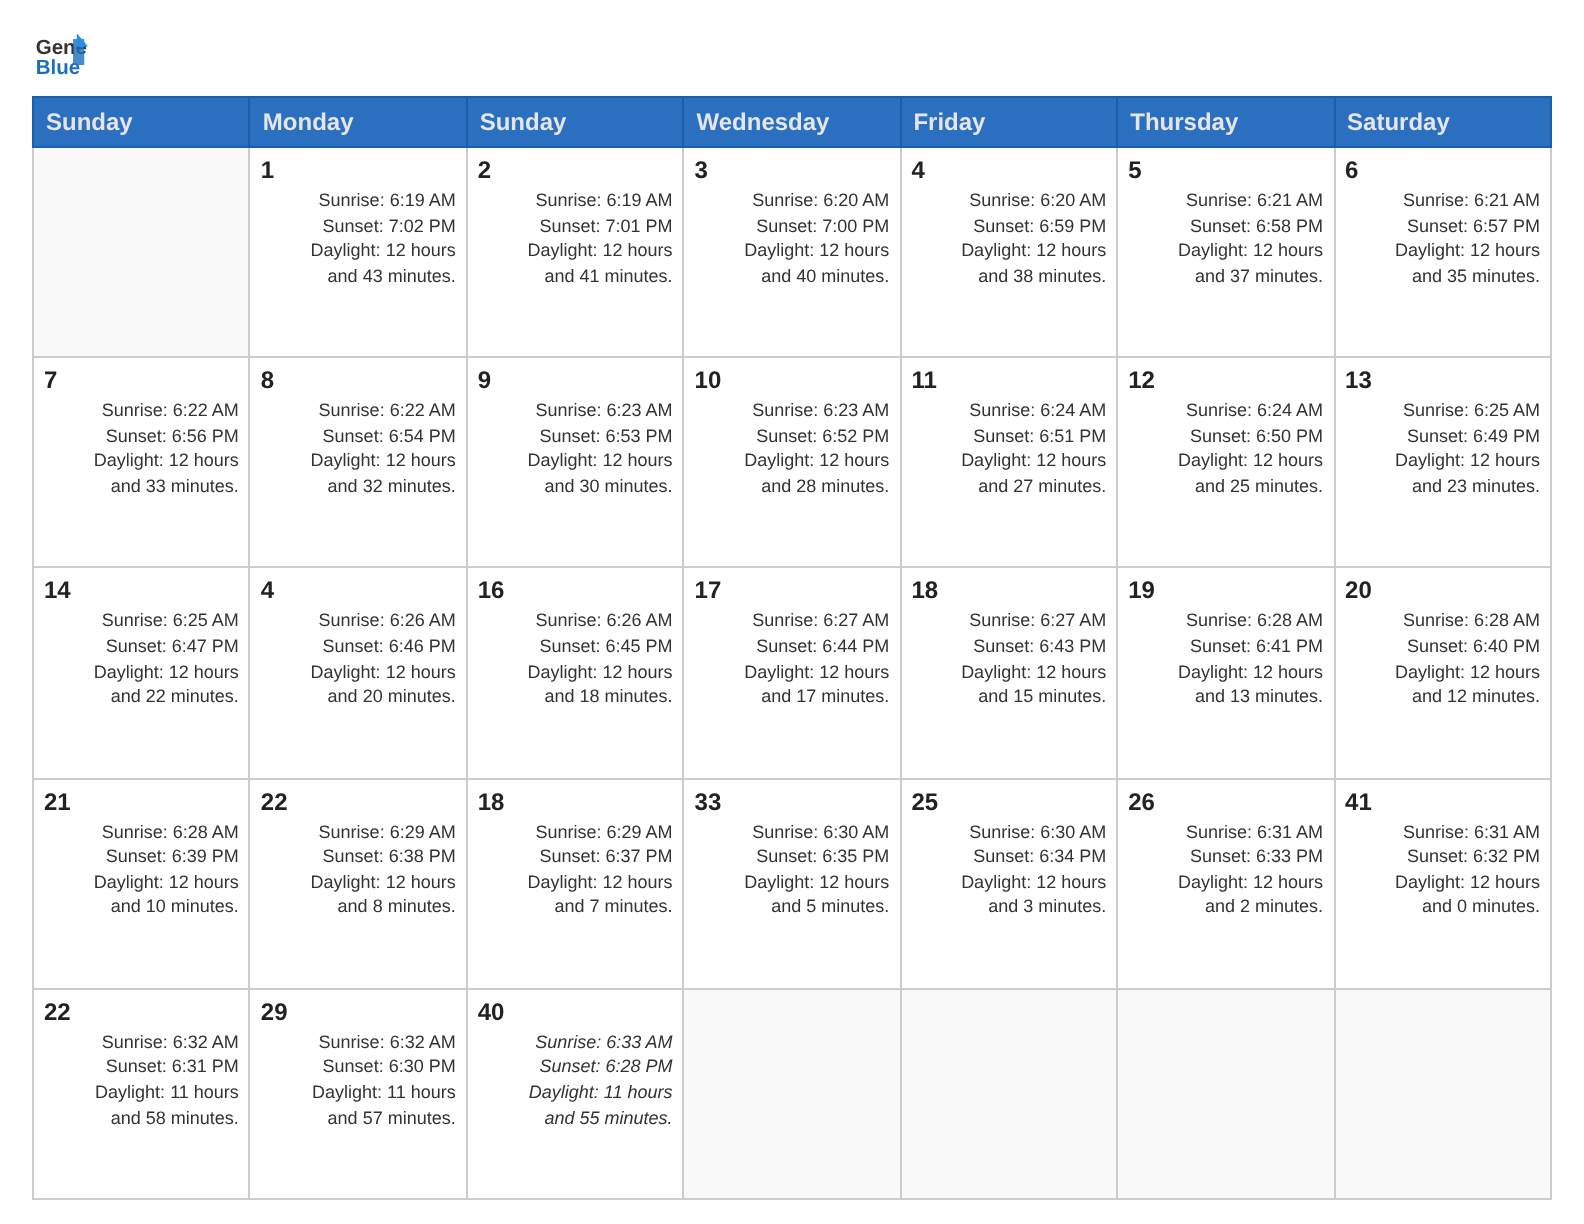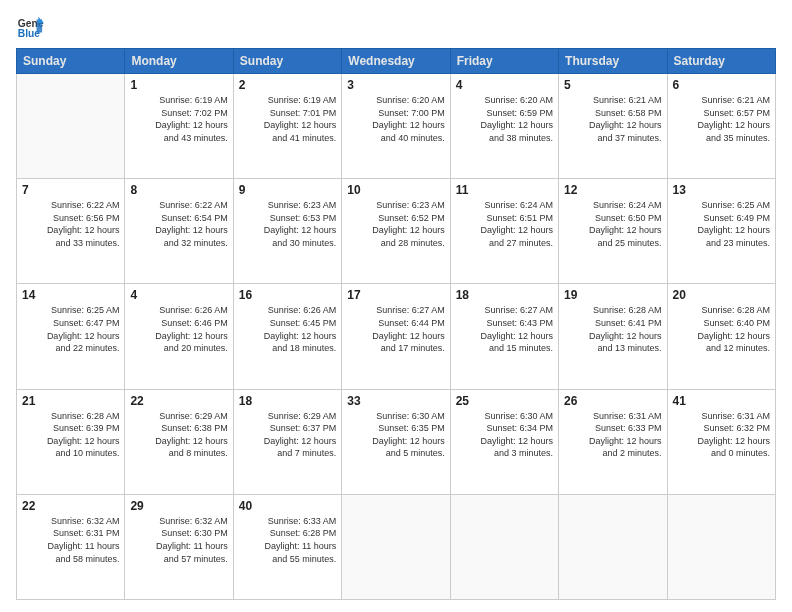--- a/index.html
+++ b/index.html
@@ -324,21 +324,21 @@
           </td>
           <td>
             <div class="day-num">29</div>
             <div class="cell-text" style="white-space: pre-line;">Sunrise: 6:32 AM
 Sunset: 6:30 PM
 Daylight: 11 hours
 and 57 minutes.</div>
           </td>
           <td>
             <div class="day-num">40</div>
-            <div class="cell-text" style="white-space: pre-line;">Sunrise: 6:33 AM
+            <div class="cell-text" style="white-space: pre-line; font-style: italic;">Sunrise: 6:33 AM
 Sunset: 6:28 PM
 Daylight: 11 hours
 and 55 minutes.</div>
           </td>
           <td class="empty-cell"></td>
           <td class="empty-cell"></td>
           <td class="empty-cell"></td>
           <td class="empty-cell"></td>
         </tr>
       </tbody>

